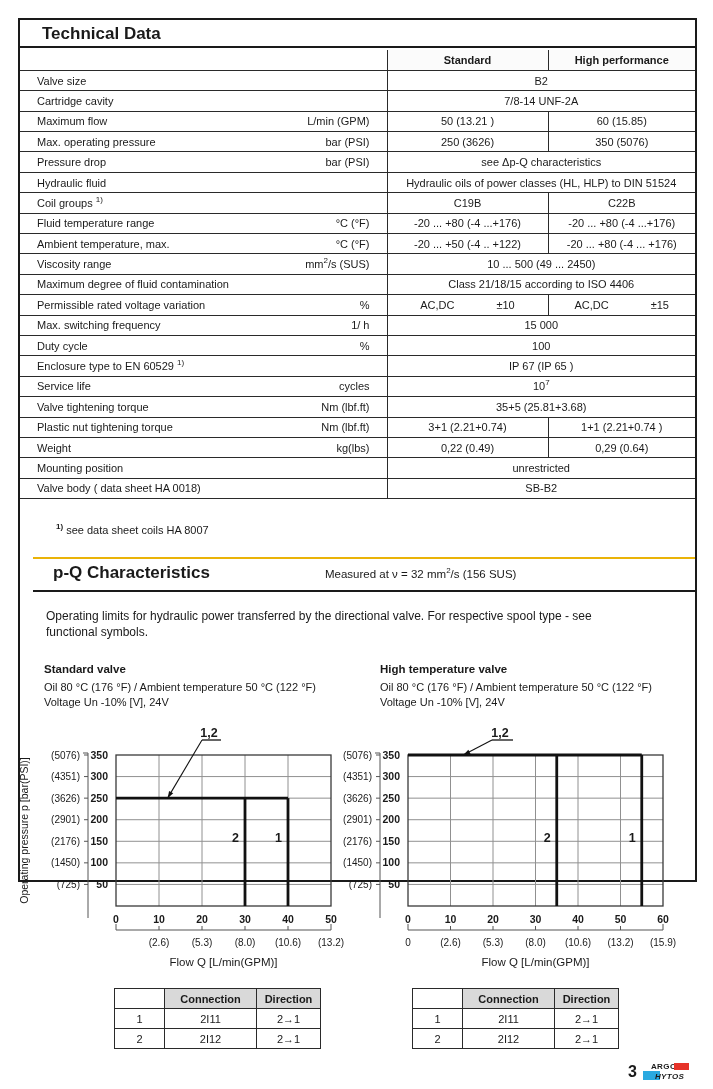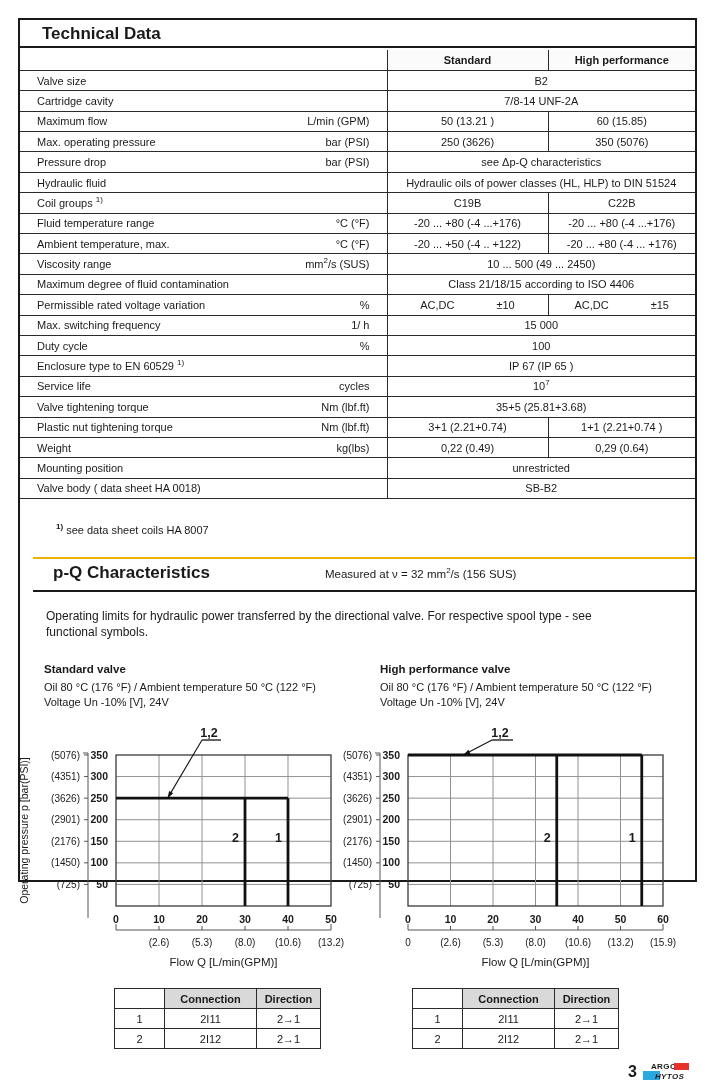--- a/index.html
+++ b/index.html
@@ -293,21 +293,21 @@
 
     <div class="pq-desc">Operating limits for hydraulic power transferred by the directional valve. For respective spool type - see functional symbols.</div>
 
     <div class="valve-col std">
       <div class="h">Standard  valve</div>
       <div>Oil 80 °C (176 °F) / Ambient temperature 50 °C (122 °F)</div>
       <div>Voltage Un -10% [V], 24V</div>
     </div>
 
     <div class="valve-col hp">
-      <div class="h">High performance valve</div>
+      <div class="h">High temperature valve</div>
       <div>Oil 80 °C (176 °F) / Ambient temperature 50 °C (122 °F)</div>
       <div>Voltage Un -10% [V], 24V</div>
     </div>
 
   </div>
 
   <svg class="chart left" width="332" height="260">
       <line x1="143" y1="38" x2="143" y2="189" stroke="#909090" stroke-width="1"></line>
       <line x1="186" y1="38" x2="186" y2="189" stroke="#909090" stroke-width="1"></line>
       <line x1="229" y1="38" x2="229" y2="189" stroke="#909090" stroke-width="1"></line>

